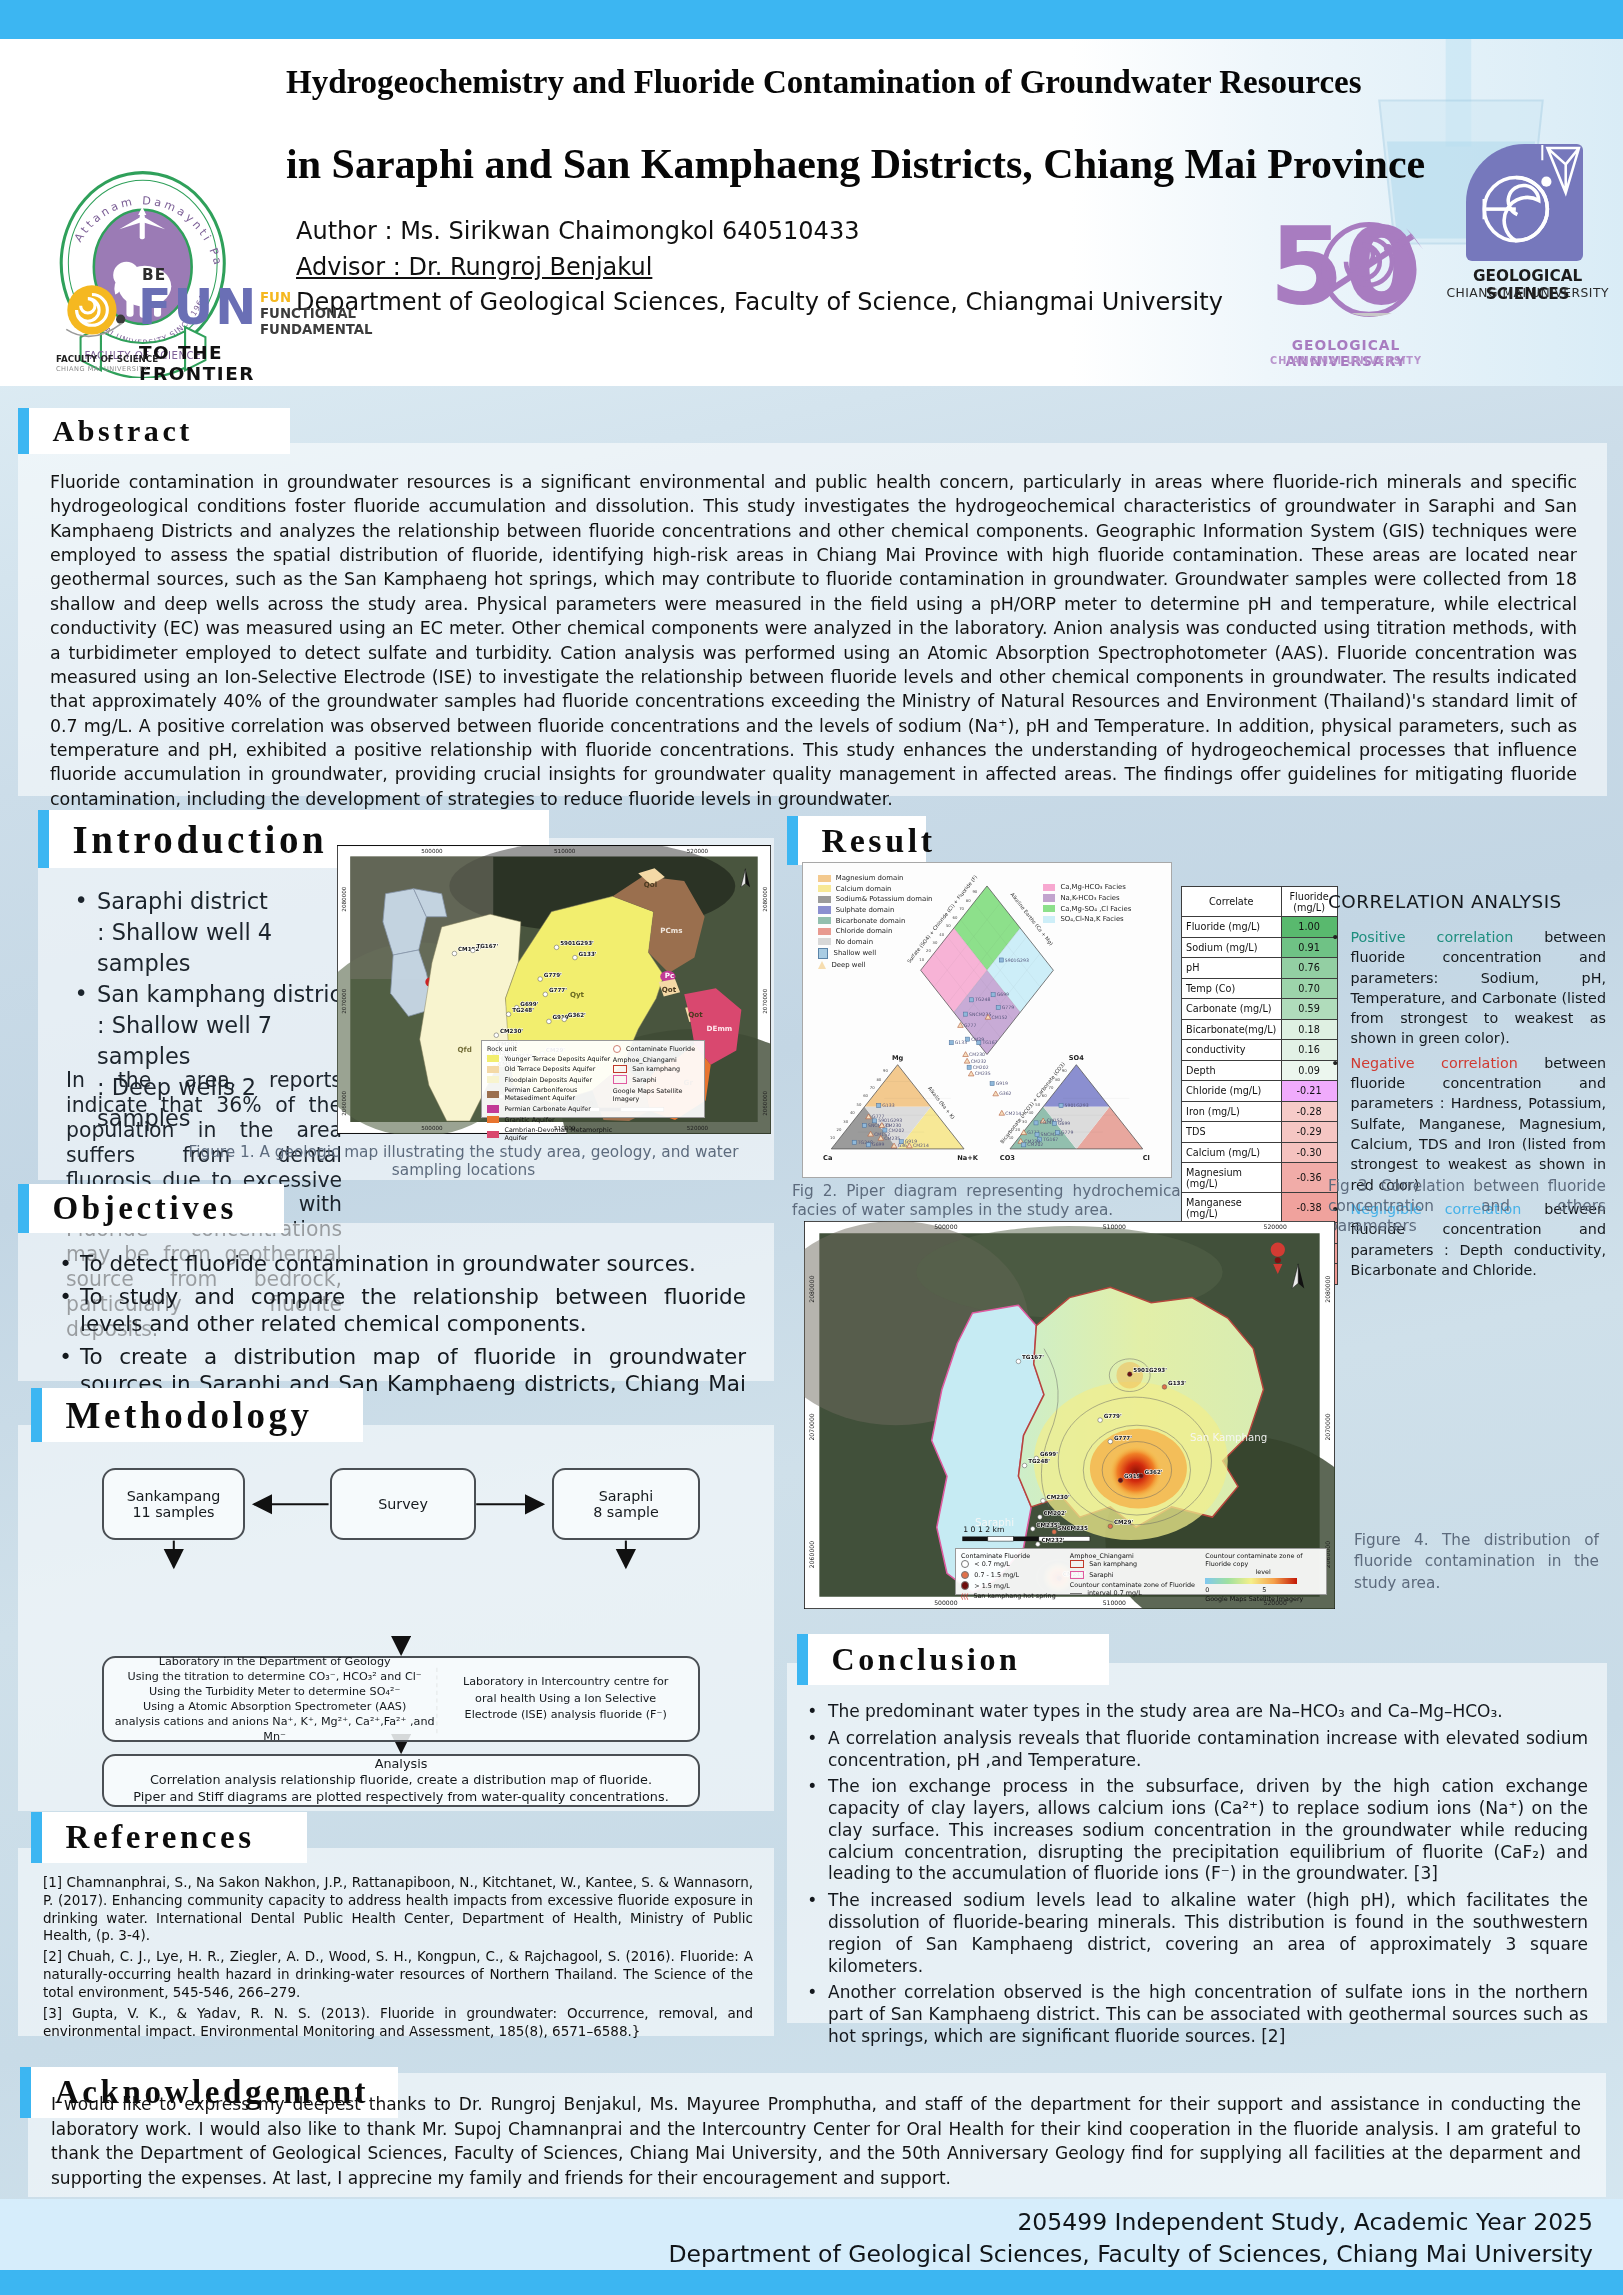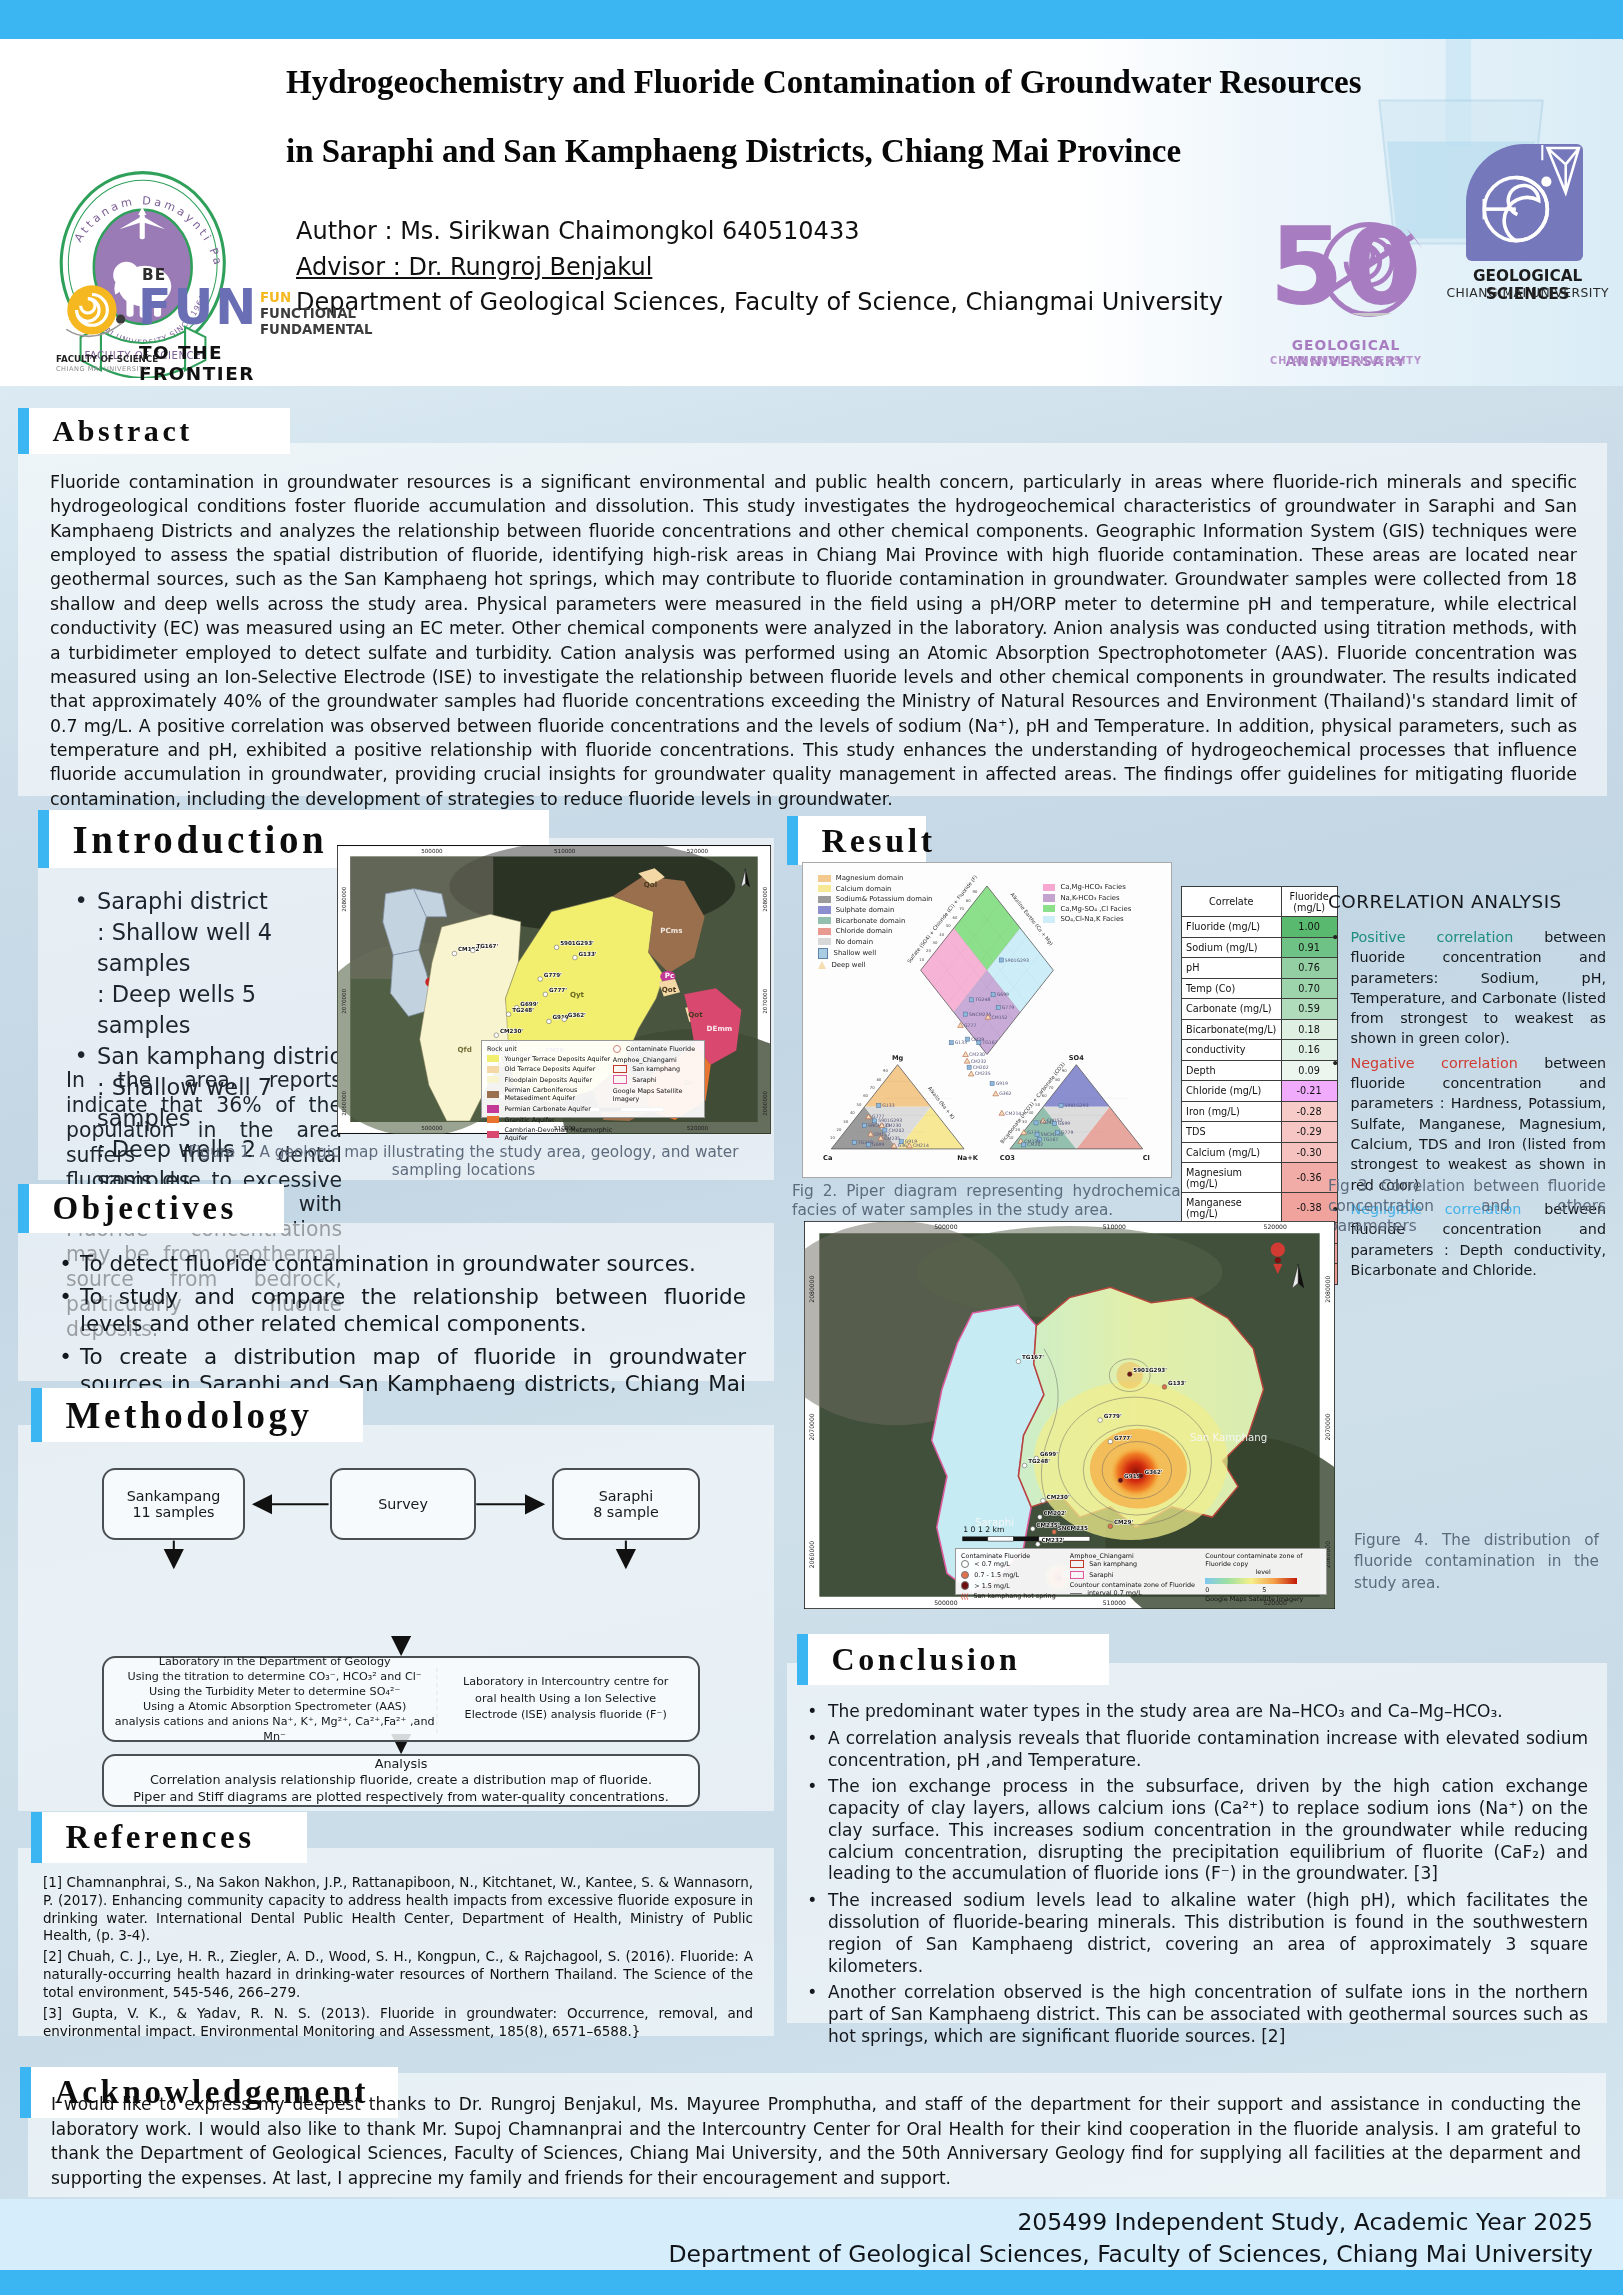--- a/index.html
+++ b/index.html
@@ -84,21 +84,21 @@
         <rect x="176" y="258" width="14" height="34" rx="6"></rect>
         <rect x="204" y="254" width="14" height="36" rx="6"></rect>
       </g>
       <path d="M60 330 L100 310 L100 395 L60 375 Z" fill="#ffffff" stroke="#2fa05a" stroke-width="4"></path>
       <path d="M305 330 L265 310 L265 395 L305 375 Z" fill="#ffffff" stroke="#2fa05a" stroke-width="4"></path>
       <path d="M100 318 Q182 365 265 318 L265 390 Q182 430 100 390 Z" fill="#ffffff" stroke="#2fa05a" stroke-width="4"></path>
       <text x="182" y="372" font-size="20" fill="#7c5f96" text-anchor="middle" letter-spacing="1">FACULTY OF SCIENCE</text>
     </svg>
 
     <div class="abs title-serif" style="left:286px;top:24.5px;width:1246px;font-size:33px;">Hydrogeochemistry and Fluoride Contamination of Groundwater Resources</div>
-    <div class="abs title-serif" style="left:286px;top:94px;width:1246px;font-size:33px;">in Saraphi and San Kamphaeng Districts, Chiang Mai Province</div>
+    <div class="abs title-serif" style="left:286px;top:101px;width:1246px;font-size:42px;">in Saraphi and San Kamphaeng Districts, Chiang Mai Province</div>
     <div class="abs" style="left:296px;top:178px;font-size:24px;color:#101010;">Author : Ms. Sirikwan Chaimongkol 640510433</div>
     <div class="abs" style="left:296px;top:214px;font-size:24px;color:#101010;text-decoration:underline;">Advisor : Dr. Rungroj Benjakul</div>
     <div class="abs" style="left:296px;top:249px;font-size:24px;color:#101010;">Department of Geological Sciences, Faculty of Science, Chiangmai University</div>
 
     <div class="abs" style="left:56px;top:227px;width:266px;height:117px;">
       <svg class="abs" style="left:0;top:7.7px;" width="77" height="77" viewBox="0 0 150 150">
         <circle cx="70" cy="70" r="48" fill="#f5b820"></circle>
         <path d="M70 40 a30 30 0 1 1 -30 30 a22 22 0 1 0 22 -22 a14 14 0 1 1 -14 14" fill="none" stroke="#ffffff" stroke-width="6"></path>
         <circle cx="126" cy="88" r="9" fill="#3a3a3a"></circle>
         <path d="M20 108 Q70 140 128 96" fill="none" stroke="#9a9a9a" stroke-width="3"></path>
@@ -151,21 +151,20 @@
 
   <div class="panel" style="left:38px;top:838px;width:736px;height:342px;"></div>
   <div class="sec-head" style="left:38px;top:810px;width:511px;height:58px;font-size:39px;">
       <span>Introduction</span>
     </div>
 
   <div id="intro-groups" class="abs" style="left:66px;top:886px;width:286px;font-size:22.5px;color:#1c242c;line-height:1.38;">
       <div class="ib-group">
         <div class="ib-title">Saraphi district</div>
         <div class="ib-line">: Shallow well 4 samples</div>
-        <div class="ib-line">: Deep wells 5 samples</div>
       </div>
       <div class="ib-group">
         <div class="ib-title">San kamphang district</div>
         <div class="ib-line">: Shallow well 7 samples</div>
         <div class="ib-line">: Deep wells  2  samples</div>
       </div>
     </div>
   <div class="abs jt" style="left:66px;top:1068px;width:276px;font-size:20.4px;line-height:1.22;color:#1c242c;">In the area, reports indicate that 36% of the population in the area suffers from dental fluorosis due to excessive fluoride intake [1], with Fluoride concentrations may be from geothermal source from bedrock, particularly fluorite deposits.</div>
 
   <div class="abs" style="left:337px;top:845px;width:434px;height:289px;">

